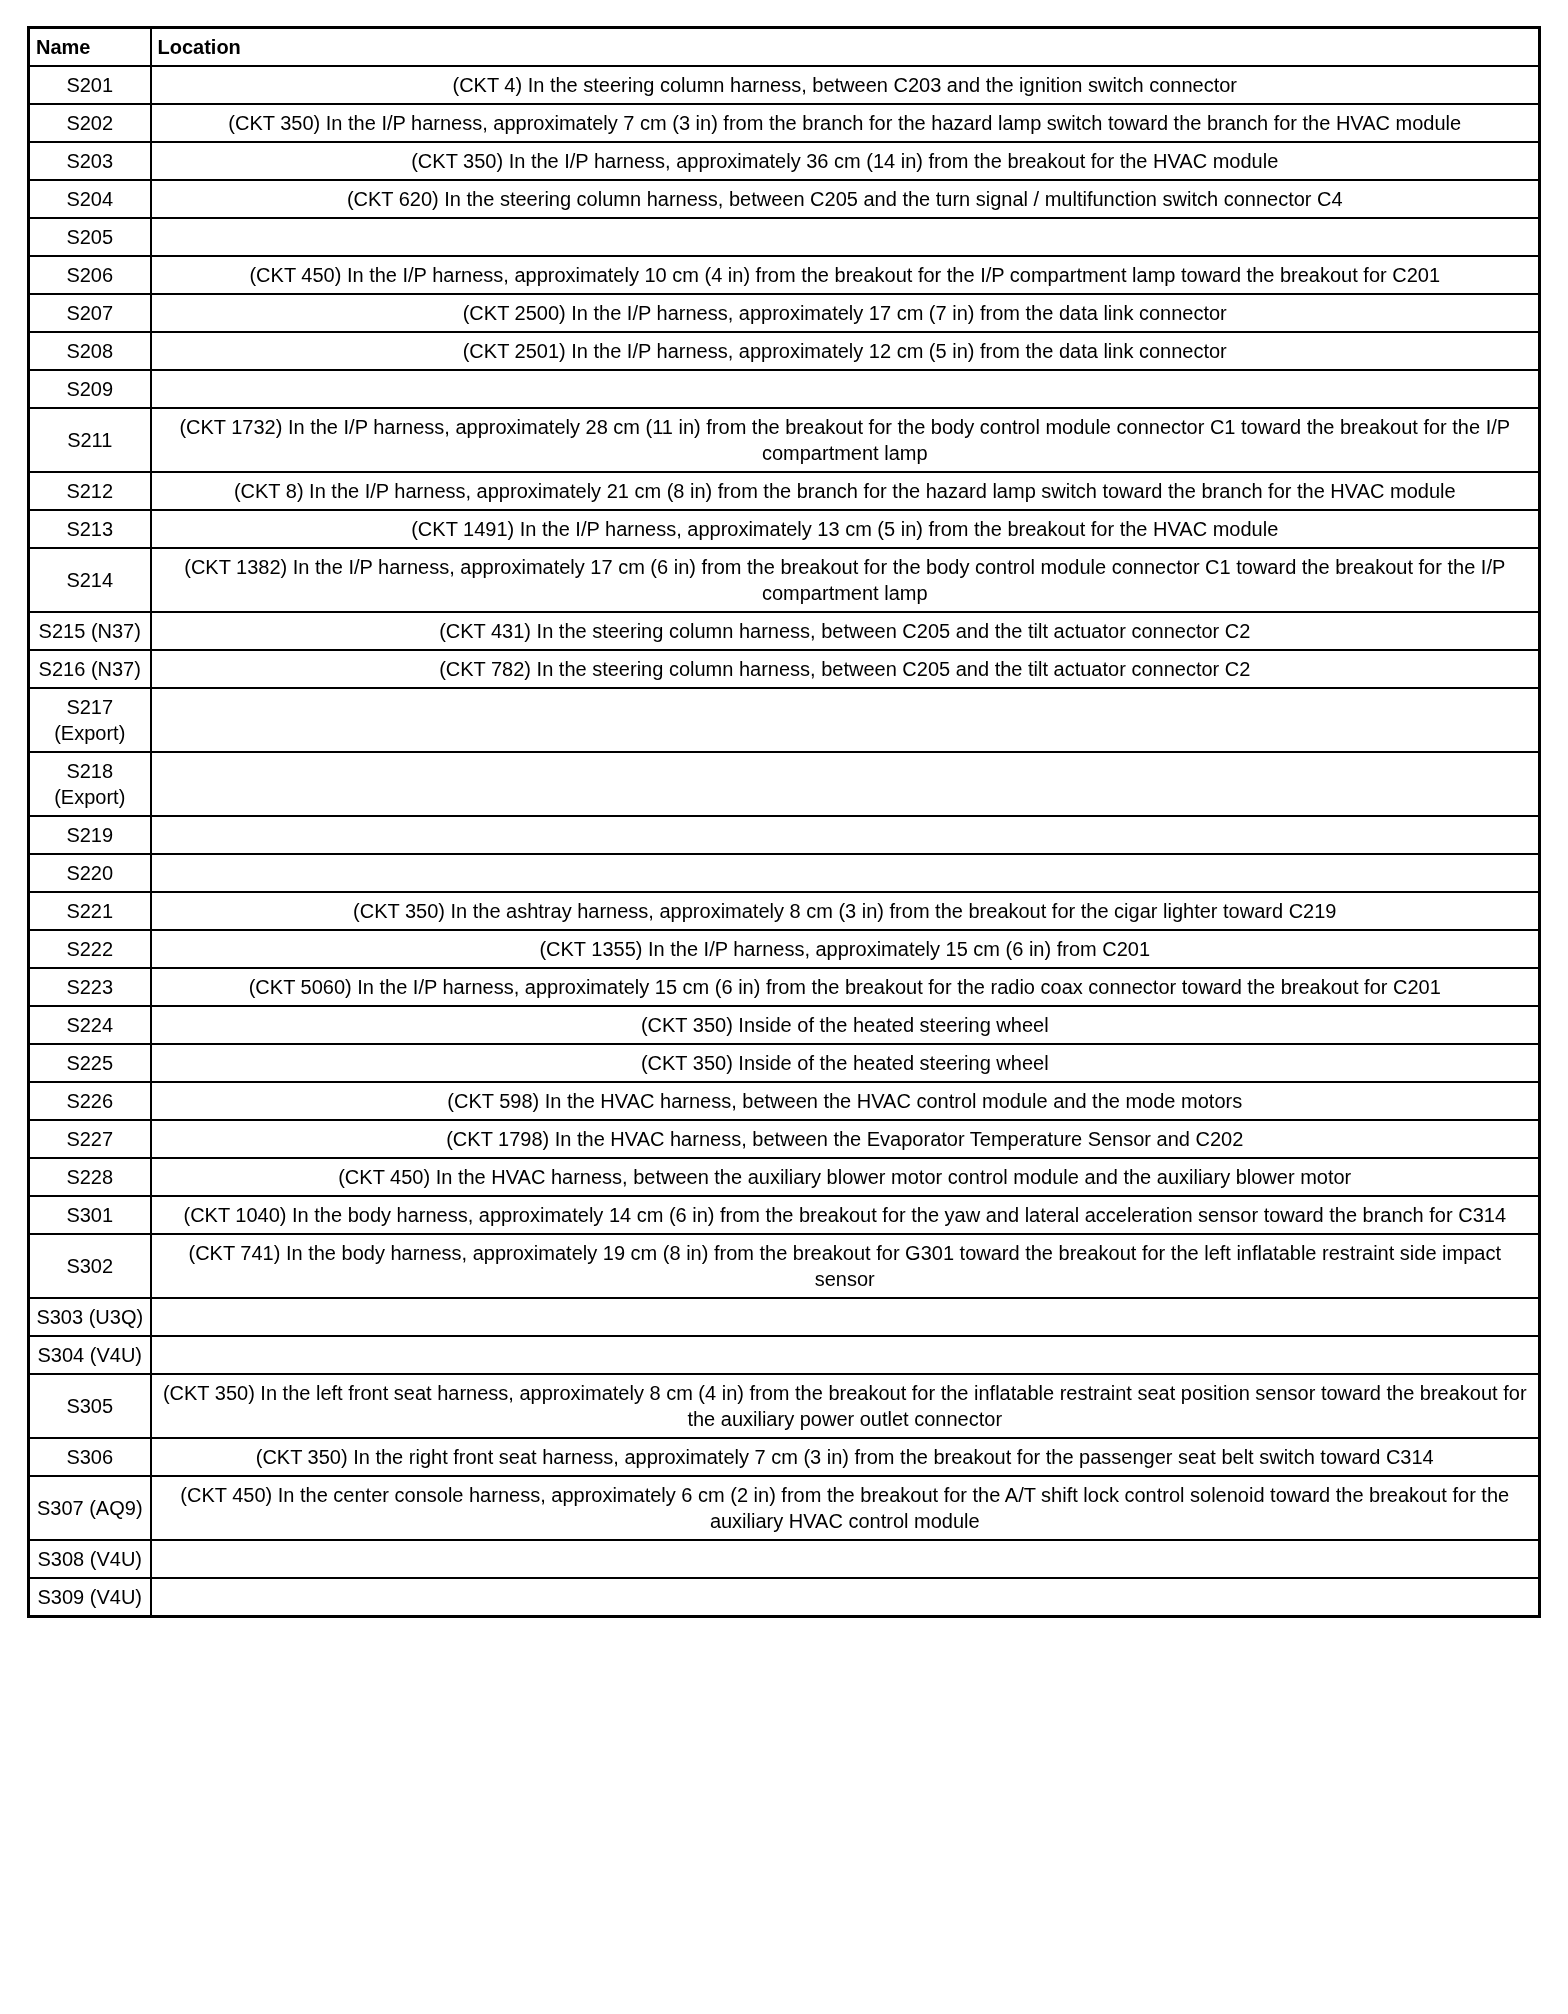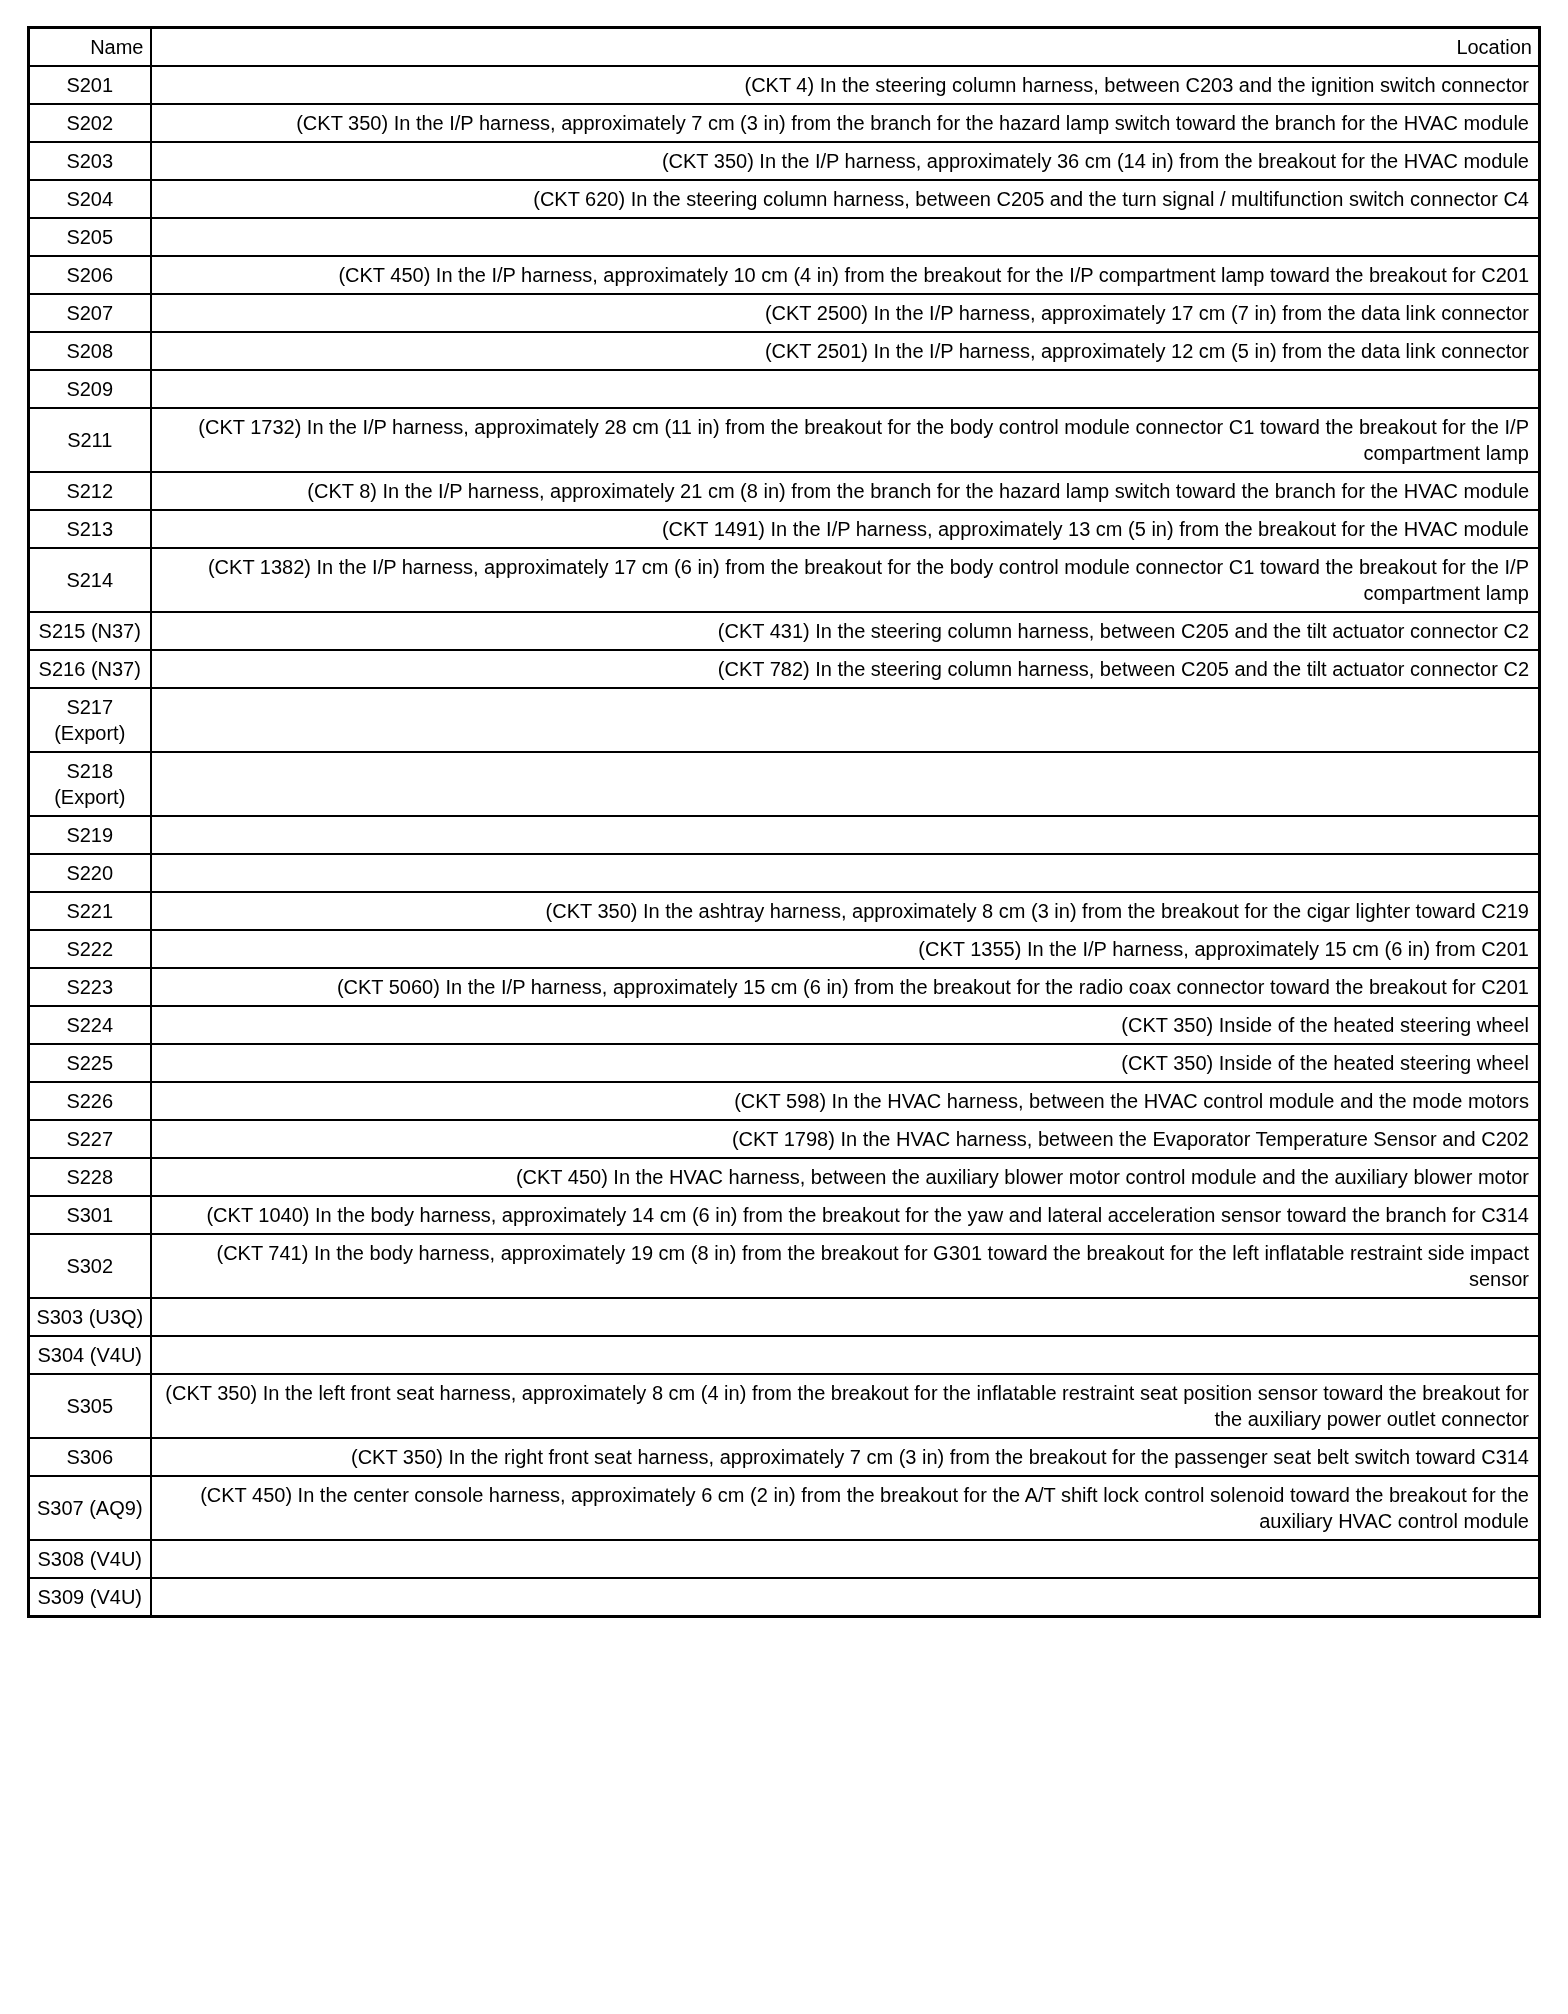--- a/index.html
+++ b/index.html
@@ -24,35 +24,35 @@
   }
   table.splice-table th,
   table.splice-table td {
     border: 2px solid #000000;
     font-size: 20px;
     line-height: 1.3;
     vertical-align: middle;
     color: #000000;
   }
   table.splice-table th {
-    font-weight: normal;
-    text-align: right;
+    font-weight: bold;
+    text-align: left;
     padding: 5px 6px;
   }
   th.name-col, td.name {
     width: 122px;
     border-right: 3px solid #000000;
   }
   td.name {
     text-align: center;
     padding: 5px 3px;
     white-space: pre-line;
   }
   td.loc {
-    text-align: right;
+    text-align: center;
     padding: 5px 9px;
   }
 </style>
 </head>
 <body>
 
 <div class="page">
   <table class="splice-table">
     <thead>
       <tr>

